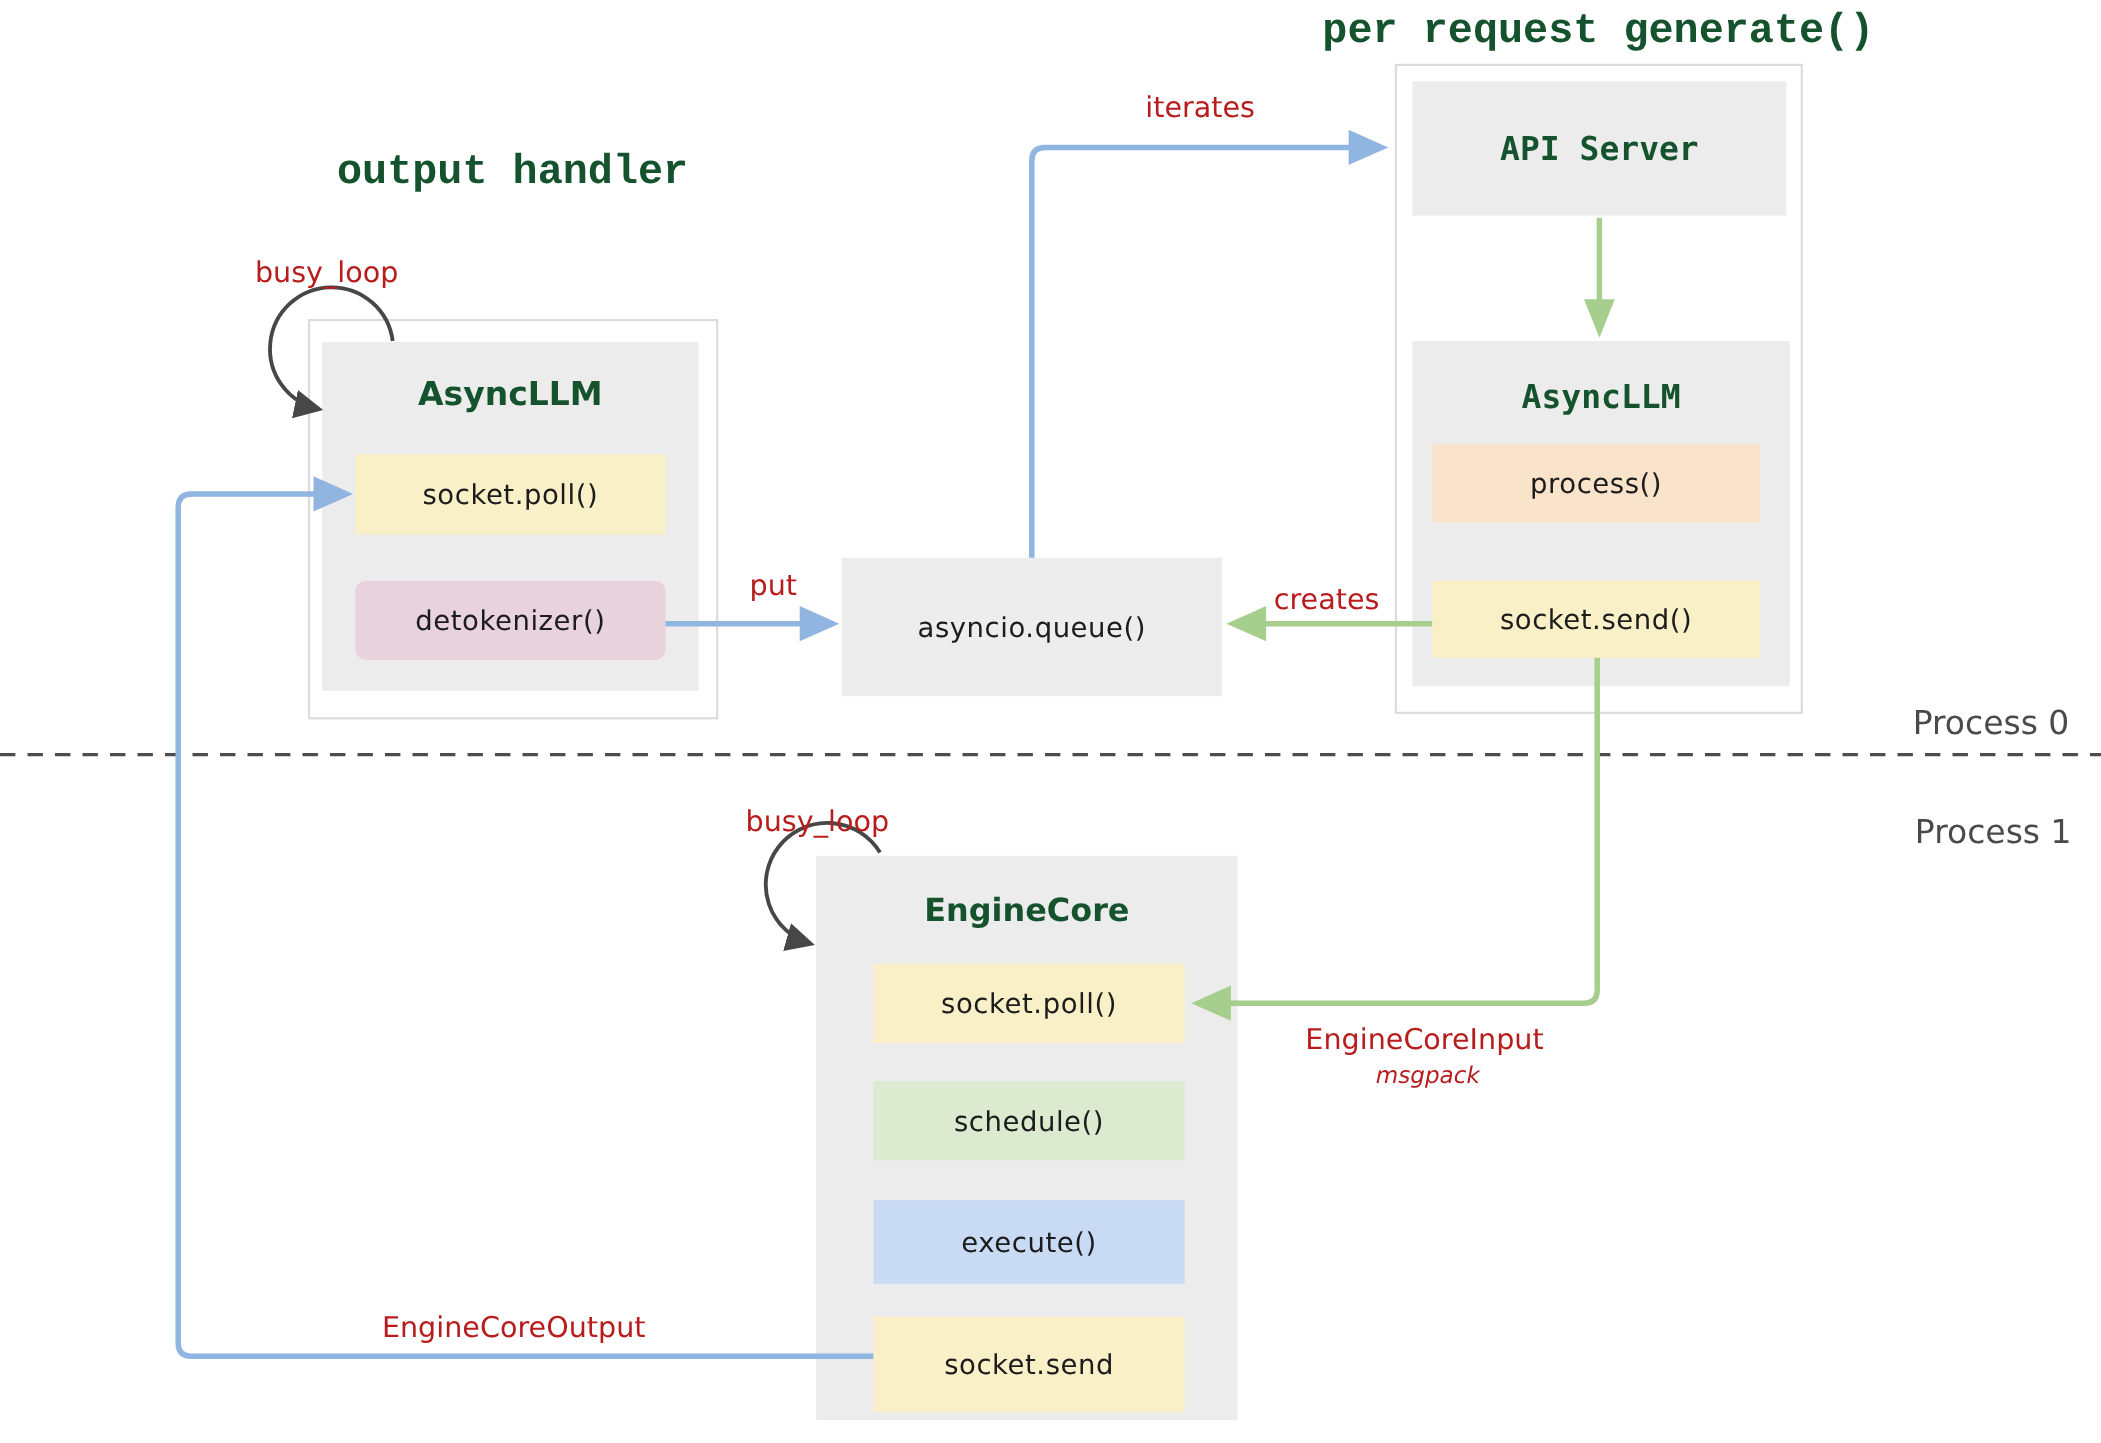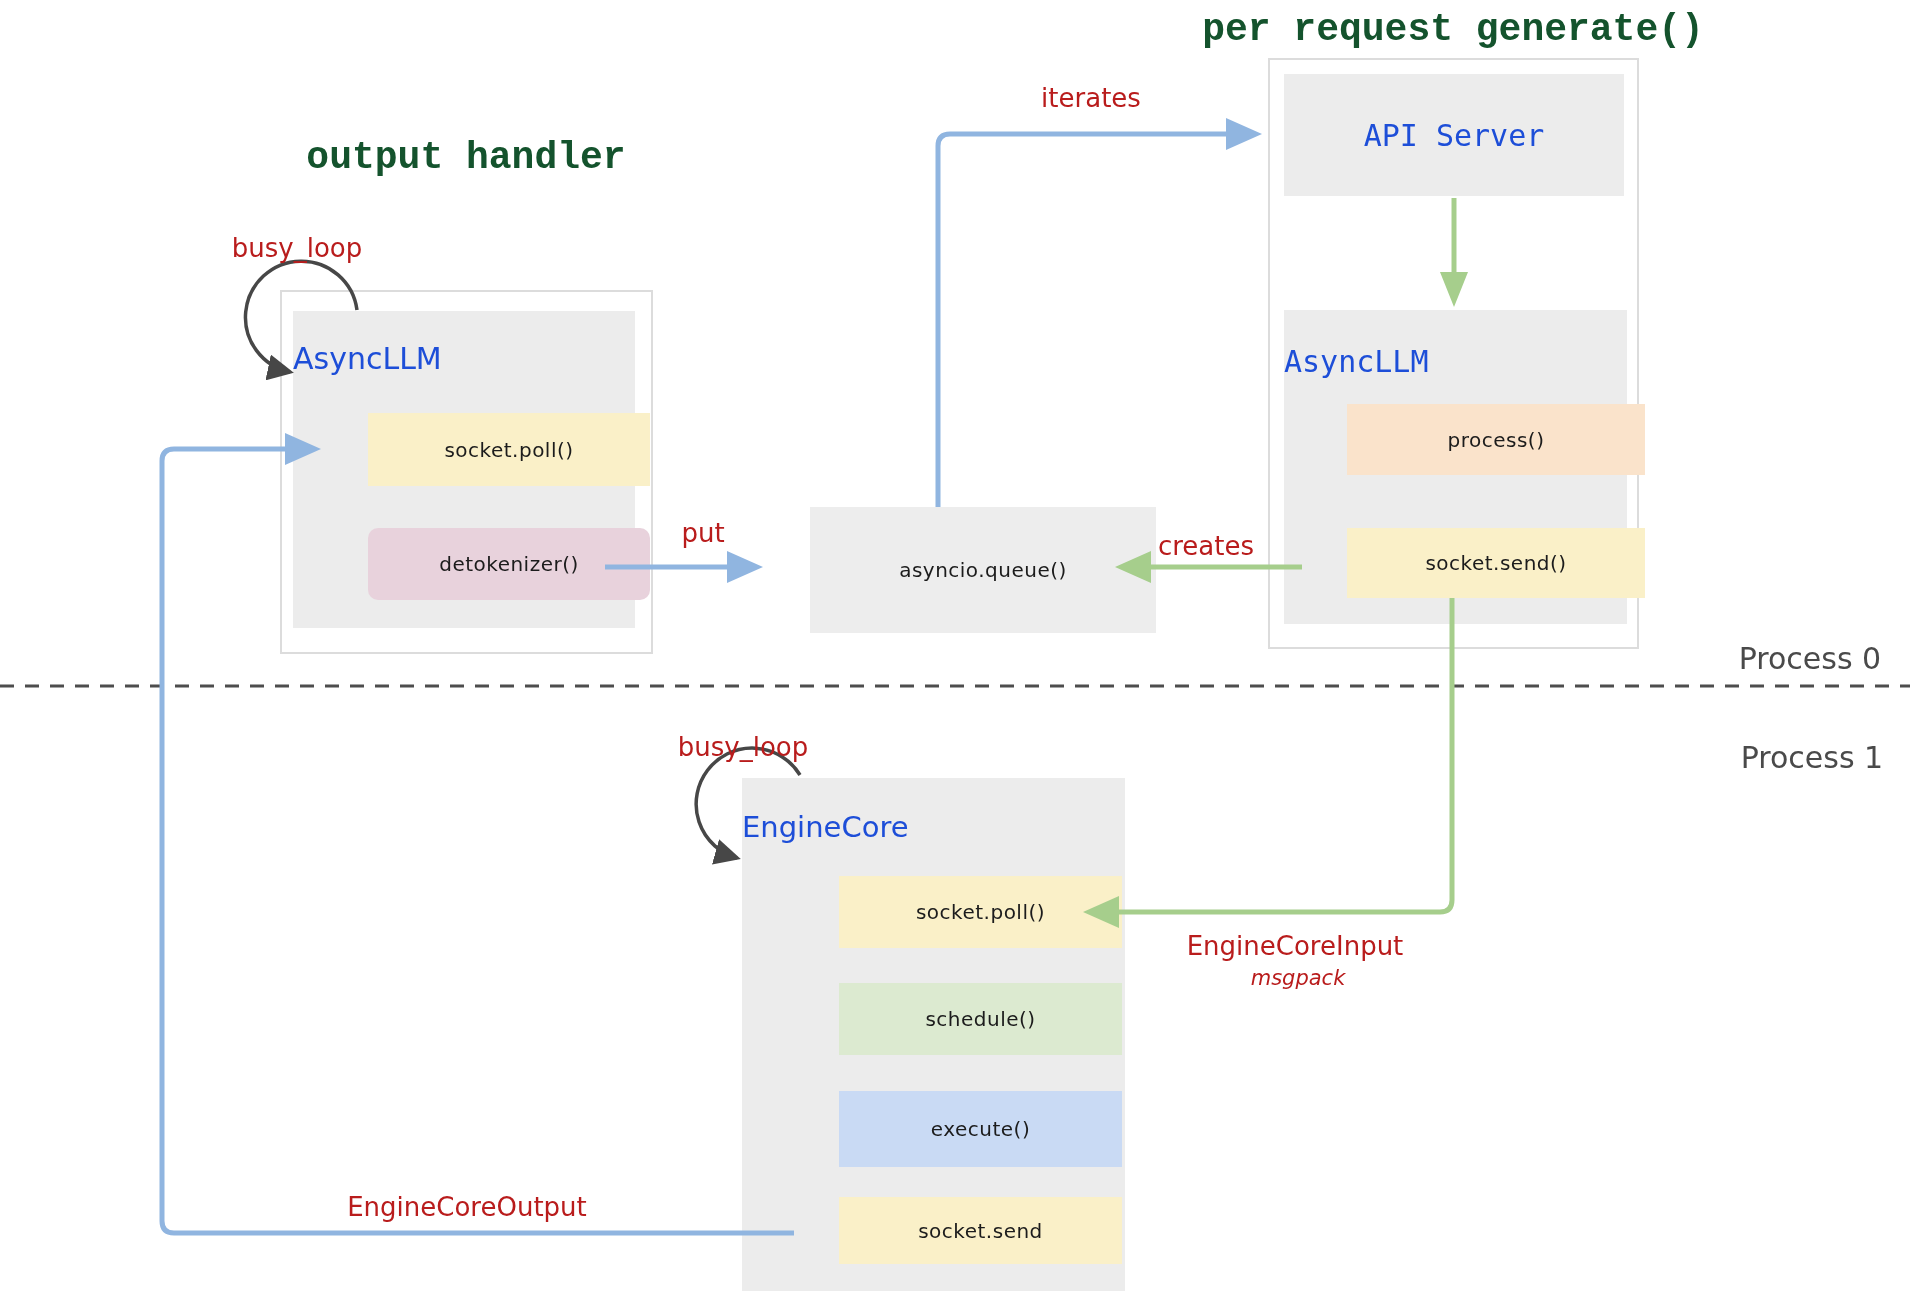--- a/index.html
+++ b/index.html
@@ -5,29 +5,29 @@
   html,body { margin:0; padding:0; background:#ffffff; }
   #stage {
     position:relative; width:1910px; height:1312px; background:#ffffff;
     font-family:"DejaVu Sans", sans-serif; overflow:hidden;
   }
   .abs { position:absolute; }
   .outline-box { background:#ffffff; border:2px solid #dcdcdc; box-sizing:border-box; }
   .panel { background:#ececec; }
   .method {
     display:flex; align-items:center; justify-content:center;
-    font-size:20px; color:#1c1c1c; letter-spacing:0.5px; white-space:nowrap;margin-left:45px;
+    font-size:25px; color:#1c1c1c; letter-spacing:0.5px; white-space:nowrap;
   }
   .c-yellow { background:#faf0c8; }
   .c-pink   { background:#e8d2dc;border-radius:10px; }
   .c-orange { background:#fae3cb; }
   .c-green  { background:#dcead0; }
   .c-blue   { background:#c9daf4; }
   .node-title {
-    font-weight:normal; color:#1d4ed8; font-size:30px; white-space:nowrap;
+    text-align:center; font-weight:bold; color:#14532d; font-size:30px; white-space:nowrap;
   }
   .mono { font-family:"DejaVu Sans Mono", monospace; letter-spacing:0; }
   .lbl {
     position:absolute; transform:translate(-50%,-50%);
     color:#b91c1c; font-size:26px; white-space:nowrap;
   }
   .title {
     font-family:Liberation Mono, monospace;
     font-weight:bold; font-size:38px; color:#14532d;
   }
@@ -59,21 +59,21 @@
     <div class="abs panel" style="left:1284px; top:310px; width:343px; height:314px;"></div>
     <div class="abs node-title mono" style="left:1284px; top:344px; width:343px;">AsyncLLM</div>
     <div class="abs method c-orange" style="left:1302px; top:404px; width:298px; height:71px;">process()</div>
     <div class="abs method c-yellow" style="left:1302px; top:528px; width:298px; height:70px;">socket.send()</div>
 
     <div class="abs panel" style="left:742px; top:778px; width:383px; height:513px;"></div>
     <div class="abs node-title" style="left:742px; top:810px; width:383px; font-size:29px;">EngineCore</div>
     <div class="abs method c-yellow" style="left:794px; top:876px; width:283px; height:72px;">socket.poll()</div>
     <div class="abs method c-green" style="left:794px; top:983px; width:283px; height:72px;">schedule()</div>
     <div class="abs method c-blue" style="left:794px; top:1091px; width:283px; height:76px;">execute()</div>
-    <div class="abs method c-yellow" style="left:794px; top:1197px; width:283px; height:67px;">socket.send</div>
+    <div class="abs method c-yellow" style="left:794px; top:1197px; width:283px; height:87px;">socket.send</div>
   </div>
 
   <svg class="wires" width="1910" height="1312" viewBox="0 0 1910 1312">
     <defs>
       <marker id="arrow-dark" viewBox="0 0 10 10" refX="8.5" refY="5" markerWidth="7.5" markerHeight="7.5" orient="auto">
         <path d="M 0 0 L 10 5 L 0 10 z" fill="#474747"></path>
       </marker>
     </defs>
 
     <line x1="0" y1="686" x2="1910" y2="686" stroke-width="3" stroke-dasharray="14 11" stroke="#4d4d4d"></line>

